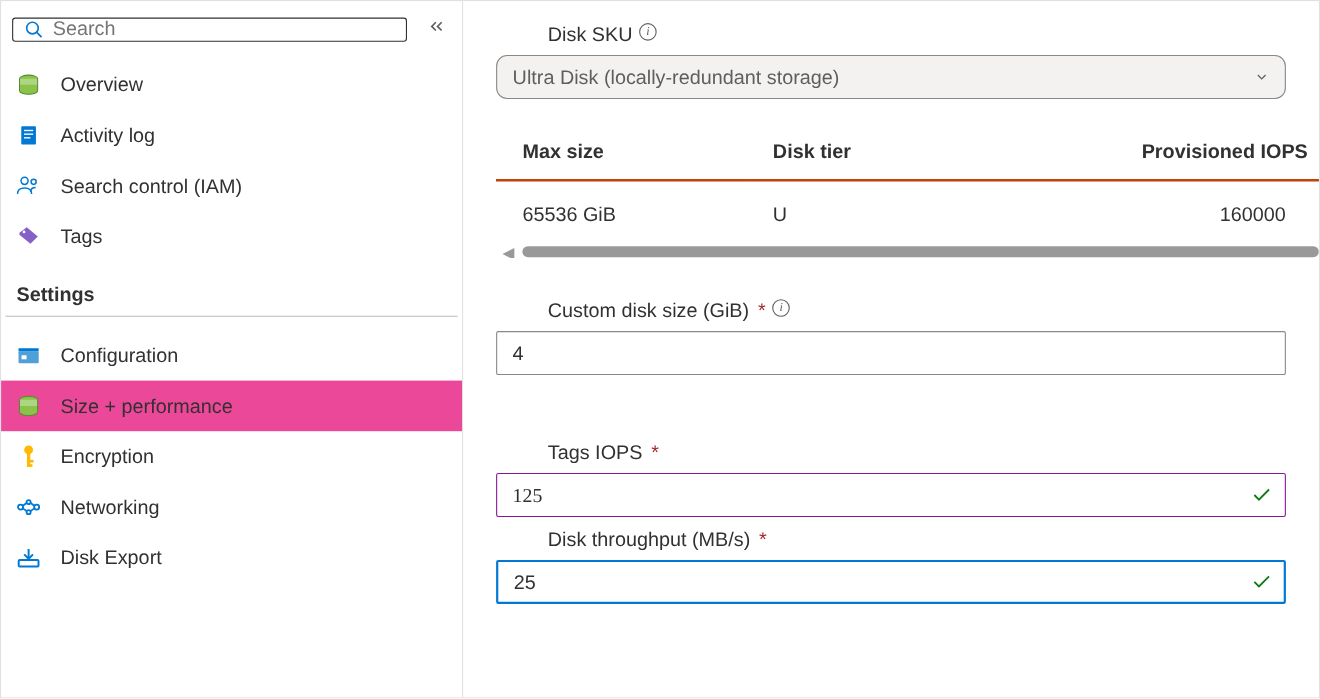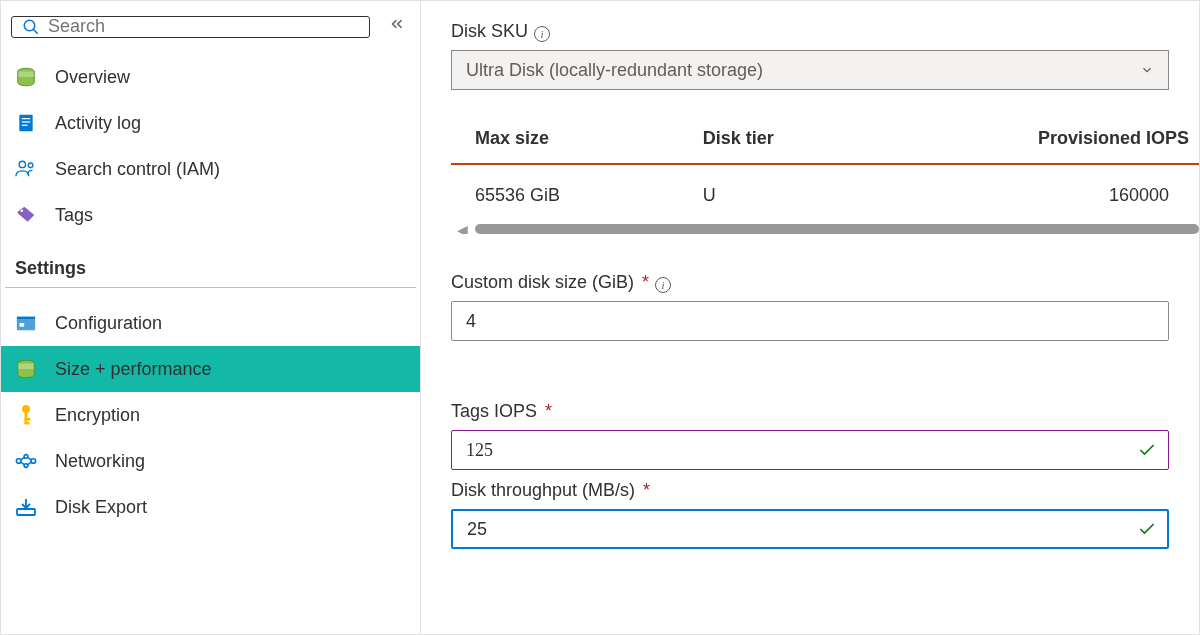--- a/index.html
+++ b/index.html
@@ -57,21 +57,21 @@
 }
 .nav-list { list-style: none; padding-top: 6px; }
 .nav-item {
   display: flex;
   align-items: center;
   padding: 12px 14px 12px 14px;
   font-size: 18px;
   color: #323130;
   cursor: pointer;
 }
-.nav-item.active { background: #14b8a6; }
+.nav-item.active { background: #ec4899; }
 .nav-icon {
   width: 22px;
   height: 22px;
   margin-right: 18px;
   display: flex;
   align-items: center;
   justify-content: center;
   flex-shrink: 0;
 }
 .section-header {
@@ -85,22 +85,23 @@
   flex: 1;
   padding: 20px 0 20px 30px;
   overflow: hidden;
 }
 .field-group { margin-bottom: 22px; }
 .field-label {
   font-size: 18px;
   color: #323130;
   margin-bottom: 8px;
   display: flex;
-  align-items: flex-end;
+  align-items: flex-start;
   gap: 6px;
+  margin-left: 47px;
 }
 .required { color: #a4262c; margin-left: 2px; }
 .info-icon {
   width: 16px;
   height: 16px;
   border: 1px solid #605e5c;
   border-radius: 50%;
   display: inline-flex;
   align-items: center;
   justify-content: center;
@@ -115,21 +116,21 @@
   height: 40px;
   border: 1px solid #8a8886;
   background: #f3f2f1;
   display: flex;
   align-items: center;
   justify-content: space-between;
   padding: 0 14px;
   font-size: 18px;
   color: #605e5c;
   cursor: not-allowed;
-  border-radius: 0;
+  border-radius: 10px;
 }
 .chevron-down { color: #605e5c; }
 .table-wrap { width: 100%; overflow-x: hidden; position: relative; }
 .table {
   width: 100%;
   border-collapse: collapse;
 }
 .table th {
   text-align: left;
   font-size: 18px;

